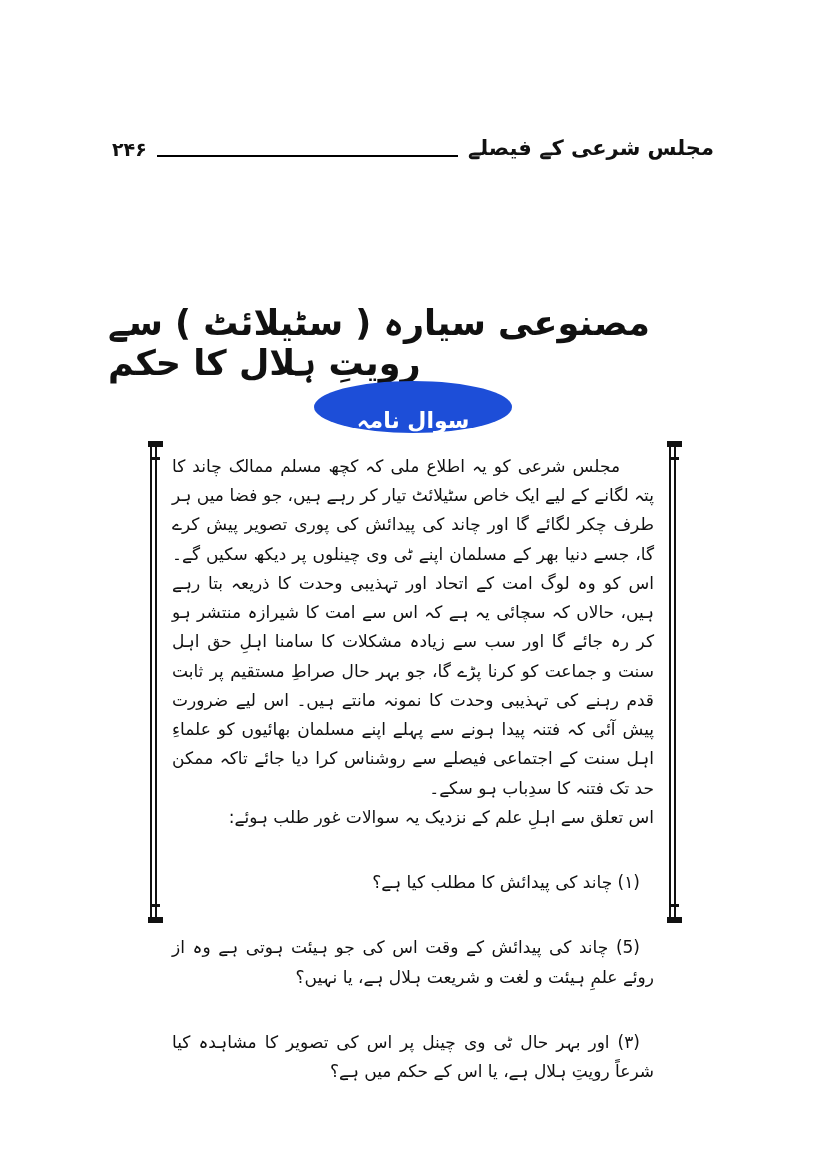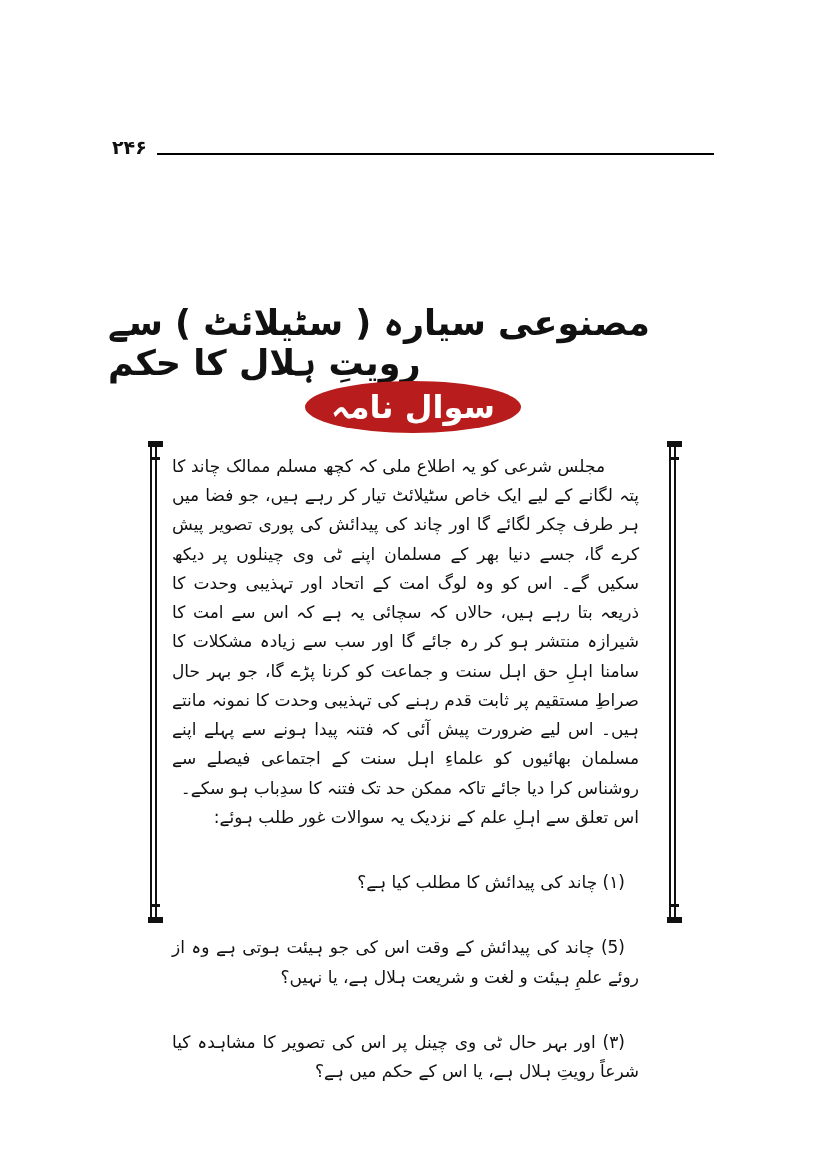--- a/index.html
+++ b/index.html
@@ -61,28 +61,28 @@
 
   
   .badge {
     position: absolute;
     top: 381px;
     left: 50%;
     transform: translateX(-50%);
     min-width: 198px;
     height: 52px;
     padding: 0 26px;
-    background: #b91c1c;
+    background: #1d4ed8;
     color: #fff;
     border-radius: 50%;
     display: flex;
-    align-items: center;
+    align-items: flex-end;
     justify-content: center;
     direction: rtl;
-    font-size: 32px;
+    font-size: 22px;
     font-weight: bold;
   }
 
   
   .rail {
     position: absolute;
     top: 443px;
     height: 478px;
     width: 7px;
     border-left: 2px solid #111;
@@ -108,37 +108,38 @@
     background: #111;
   }
   .rail .tick-top    { top: 14px; }
   .rail .tick-bottom { bottom: 14px; }
 
   
   .body-text {
     position: absolute;
     top: 452px;
     left: 172px;
-    right: 187px;
+    right: 172px;
     direction: rtl;
     text-align: justify;
     font-size: 17px;
     line-height: 1.72;
   }
   .para { text-align: justify; }
   .para.indent { text-indent: 34px; }
   .para.question { text-indent: 14px; margin-top: 36px; }
   .para.closing { text-indent: 34px; font-weight: bold; }
 </style>
 </head>
 <body>
 
 <div class="page">
 
   <div class="header">
+    <span class="book-title">مجلس شرعی کے فیصلے</span>
     <span class="header-rule"></span>
     <span class="page-number">۲۴۶</span>
   </div>
 
   <h1 class="main-title">مصنوعی سیارہ ( سٹیلائٹ ) سے رویتِ ہلال کا حکم</h1>
 
   <div class="badge">
     <span>سوال نامہ</span>
   </div>
 

